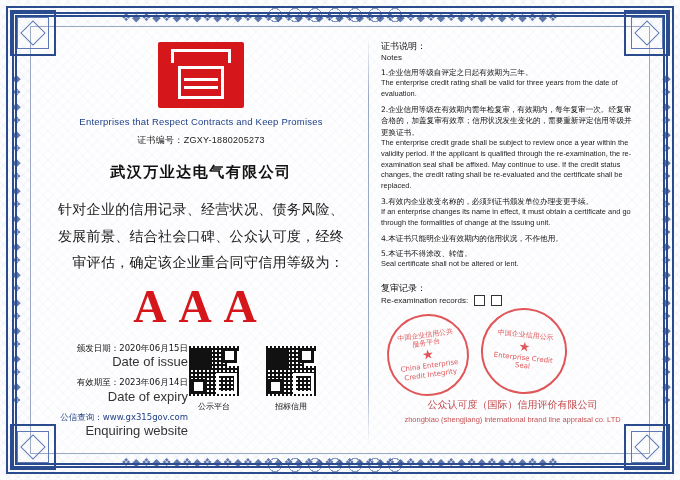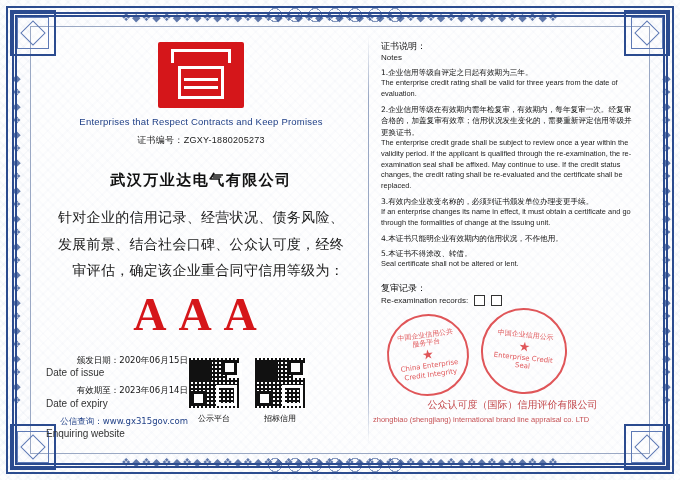--- a/index.html
+++ b/index.html
@@ -112,21 +112,21 @@
   .title-cn {
     font-family:"DejaVu Sans", sans-serif;
     font-size:27px; font-weight:bold; color:#111; letter-spacing:4px;
     margin:2px 0 3px 0; white-space:nowrap;
   }
   .title-en {
     font-size:9.5px; color:#1f3f86; letter-spacing:.2px; margin-bottom:7px;
     white-space:nowrap;
   }
   .cert-no {
-    font-size:9px; color:#222; margin-bottom:24px; letter-spacing:.3px;
+    font-size:9px; color:#222; margin-bottom:16px; letter-spacing:.3px;
   }
   .company {
     font-family:"DejaVu Sans", sans-serif;
     font-size:15px; font-weight:bold; color:#111; letter-spacing:1.5px;
     margin-bottom:14px;
   }
   .body-cn {
     font-family:"DejaVu Sans", sans-serif;
     font-size:14px; color:#1a1a1a; line-height:1.9; text-align:right;
     width:286px; letter-spacing:.3px;
@@ -136,24 +136,24 @@
     font-size:46px; font-weight:bold; color:#d5161a;
     letter-spacing:12px; margin:8px 0 6px 0; line-height:1;
   }
 
   .footer {
     width:100%; display:flex; align-items:flex-start; margin-top:auto; padding-left:6px;
   }
   .footer-left { width:142px; }
   .f-row { margin-bottom:6px; }
   .f-cn { font-family:"DejaVu Sans", sans-serif; font-size:8.5px; color:#111; line-height:1.35;text-align:right; }
-  .f-en { font-size:10px; color:#333; line-height:1.3; }
+  .f-en { font-size:13px; color:#333; line-height:1.3;text-align:right; }
   .f-link { color:#1f3f86; }
 
-  .qr-group { display:flex; gap:14px; padding-top:2px; }
+  .qr-group { display:flex; gap:25px; padding-top:2px; }
   .qr-item { text-align:center; }
   .qr {
     width:52px; height:52px;
     background-color:#fff;
     background-image:
       repeating-linear-gradient(0deg, #111 0 2px, transparent 2px 4px),
       repeating-linear-gradient(90deg, #111 0 2px, transparent 2px 4px);
     background-size:4px 4px, 4px 4px;
     position:relative;
     border:1px solid #fff;
@@ -190,21 +190,21 @@
   .stamp-2 { width:86px; height:86px; left:112px; bottom:58px; font-size:7px; line-height:1.15; padding:8px; transform:rotate(6deg); }
   .stamp-star { font-size:13px; display:block; }
 
   .org-line-cn {
     position:absolute; left:4px; bottom:40px; width:100%;
     font-family:"DejaVu Sans", sans-serif; font-size:10px; color:#b8262a;
     text-align:center; opacity:.85;
   }
   .org-line-en {
     position:absolute; left:4px; bottom:28px; width:100%;
-    font-size:7.5px; color:#b8262a; text-align:left; opacity:.8;
+    font-size:7.5px; color:#b8262a; text-align:center; opacity:.8;
   }
 </style>
 </head>
 <body>
 
 <div id="cert">
 
   <div class="border-outer"></div>
   <div class="border-mid"></div>
   <div class="border-inner"></div>

